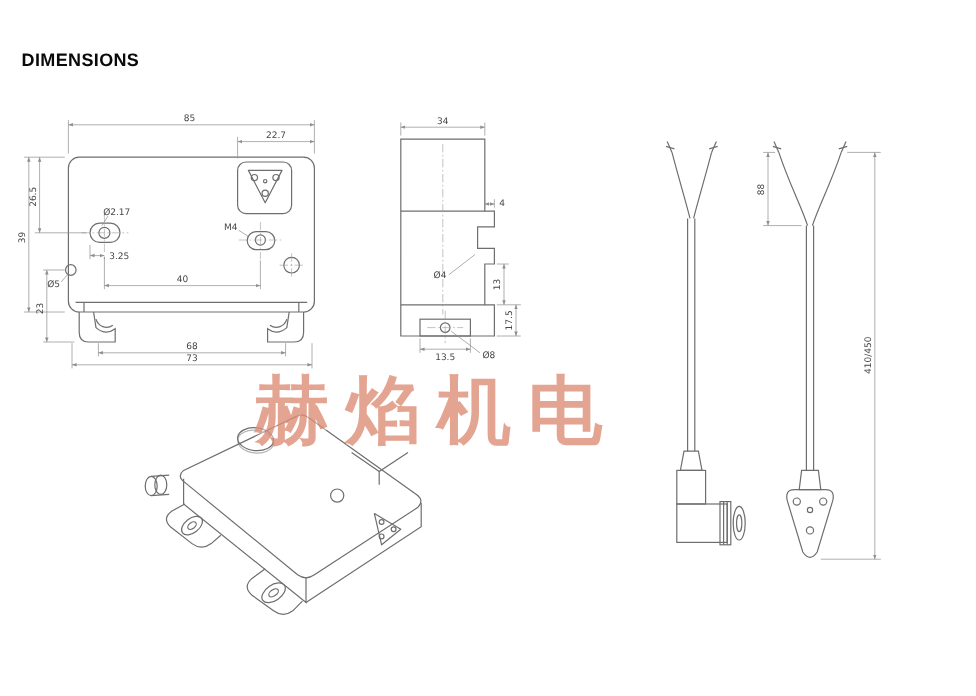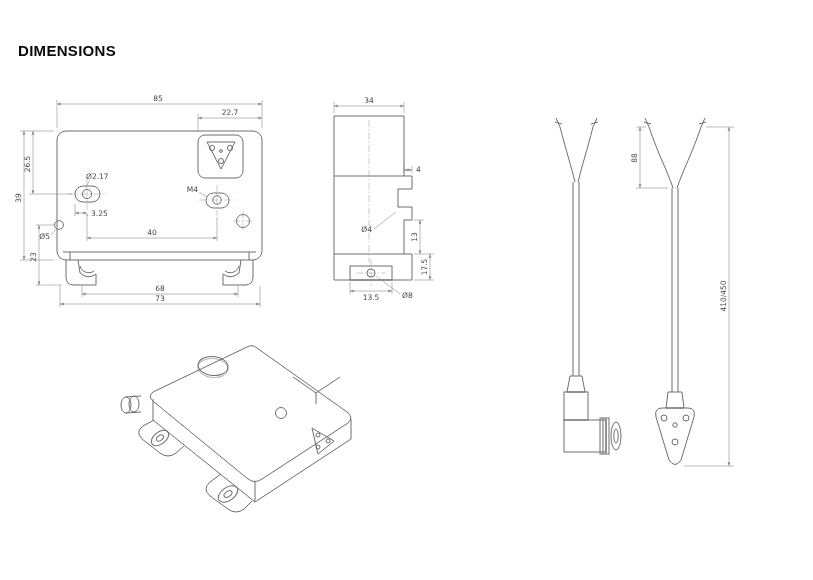--- a/index.html
+++ b/index.html
@@ -251,13 +251,14 @@
       <text transform="rotate(-90 637 130)" x="637" y="130" text-anchor="middle">88</text>
     </g>
     <g class="dim">
       <line x1="706" y1="99" x2="734" y2="99"></line>
       <line x1="684" y1="438" x2="734" y2="438"></line>
       <line x1="729" y1="99" x2="729" y2="438" marker-start="url(#ar)" marker-end="url(#ar)"></line>
       <text transform="rotate(-90 726 268)" x="726" y="268" text-anchor="middle">410/450</text>
     </g>
   </svg>
 
+  <div class="watermark">赫焰机电</div>
 </div>
 
 </body></html>

